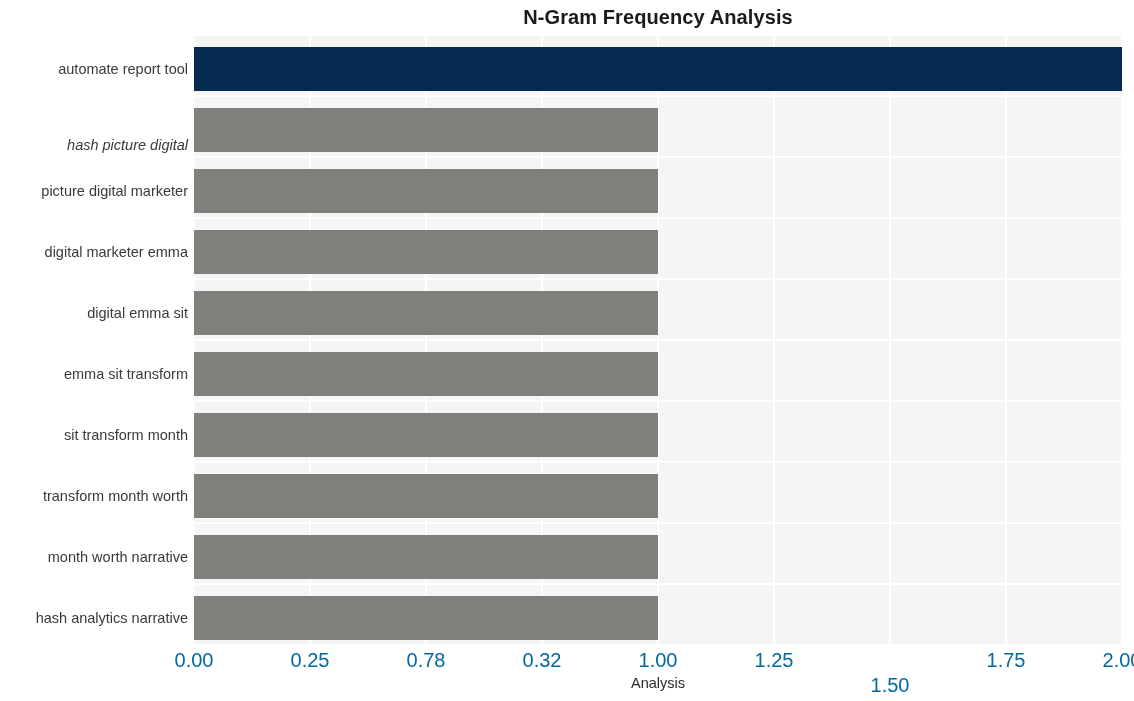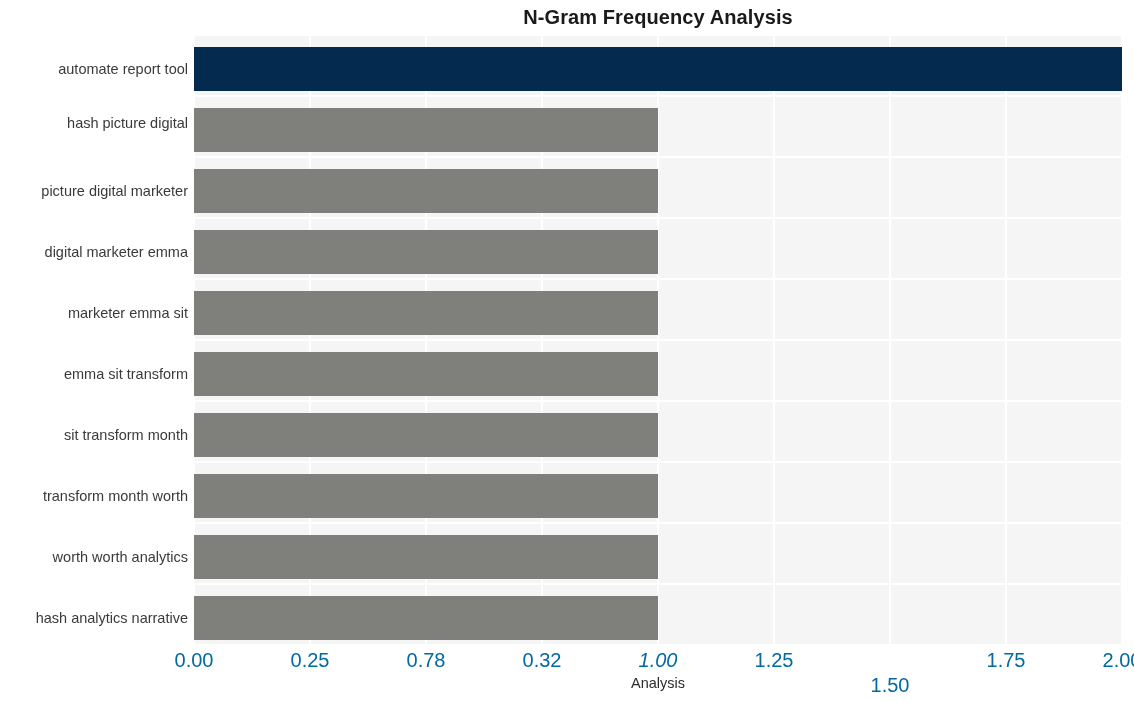--- a/index.html
+++ b/index.html
@@ -170,37 +170,37 @@
         <div class="bar" title="emma sit transform: 1" style="width: 464px; top: 316.5px; background: rgb(127, 127, 124);"></div>
         <div class="bar" title="sit transform month: 1" style="width: 464px; top: 377.5px; background: rgb(127, 127, 124);"></div>
         <div class="bar" title="transform month worth: 1" style="width: 464px; top: 438.5px; background: rgb(127, 127, 124);"></div>
         <div class="bar" title="month worth analytics: 1" style="width: 464px; top: 499.5px; background: rgb(127, 127, 124);"></div>
         <div class="bar" title="worth analytics narrative: 1" style="width: 464px; top: 560.5px; background: rgb(127, 127, 124);"></div>
       </div>
   </div>
 
   <div id="y-axis-labels">
       <div class="y-tick-label" style="top: 25.5px;">automate report tool</div>
-      <div class="y-tick-label" style="top: 80px;">hash picture digital</div>
+      <div class="y-tick-label" style="top: 102px; font-style: italic;">hash picture digital</div>
       <div class="y-tick-label" style="top: 147.5px;">picture digital marketer</div>
       <div class="y-tick-label" style="top: 208.5px;">digital marketer emma</div>
-      <div class="y-tick-label" style="top: 269.5px;">marketer emma sit</div>
+      <div class="y-tick-label" style="top: 269.5px;">digital emma sit</div>
       <div class="y-tick-label" style="top: 330.5px;">emma sit transform</div>
       <div class="y-tick-label" style="top: 391.5px;">sit transform month</div>
       <div class="y-tick-label" style="top: 452.5px;">transform month worth</div>
-      <div class="y-tick-label" style="top: 513.5px;">worth worth analytics</div>
+      <div class="y-tick-label" style="top: 513.5px;">month worth narrative</div>
       <div class="y-tick-label" style="top: 574.5px;">hash analytics narrative</div>
     </div>
 
   <div id="x-axis-labels">
       <div class="x-tick-label" style="left: 0px;">0.00</div>
       <div class="x-tick-label" style="left: 116px;">0.25</div>
       <div class="x-tick-label" style="left: 232px;">0.78</div>
       <div class="x-tick-label" style="left: 348px;">0.32</div>
-      <div class="x-tick-label" style="left: 464px; font-style: italic;">1.00</div>
+      <div class="x-tick-label" style="left: 464px;">1.00</div>
       <div class="x-tick-label" style="left: 580px;">1.25</div>
       <div class="x-tick-label" style="left: 696px; margin-top: 25px;">1.50</div>
       <div class="x-tick-label" style="left: 812px;">1.75</div>
       <div class="x-tick-label" style="left: 928px;">2.00</div>
     </div>
 
   <div id="x-axis-title">Analysis</div>
 
 </div>
 

